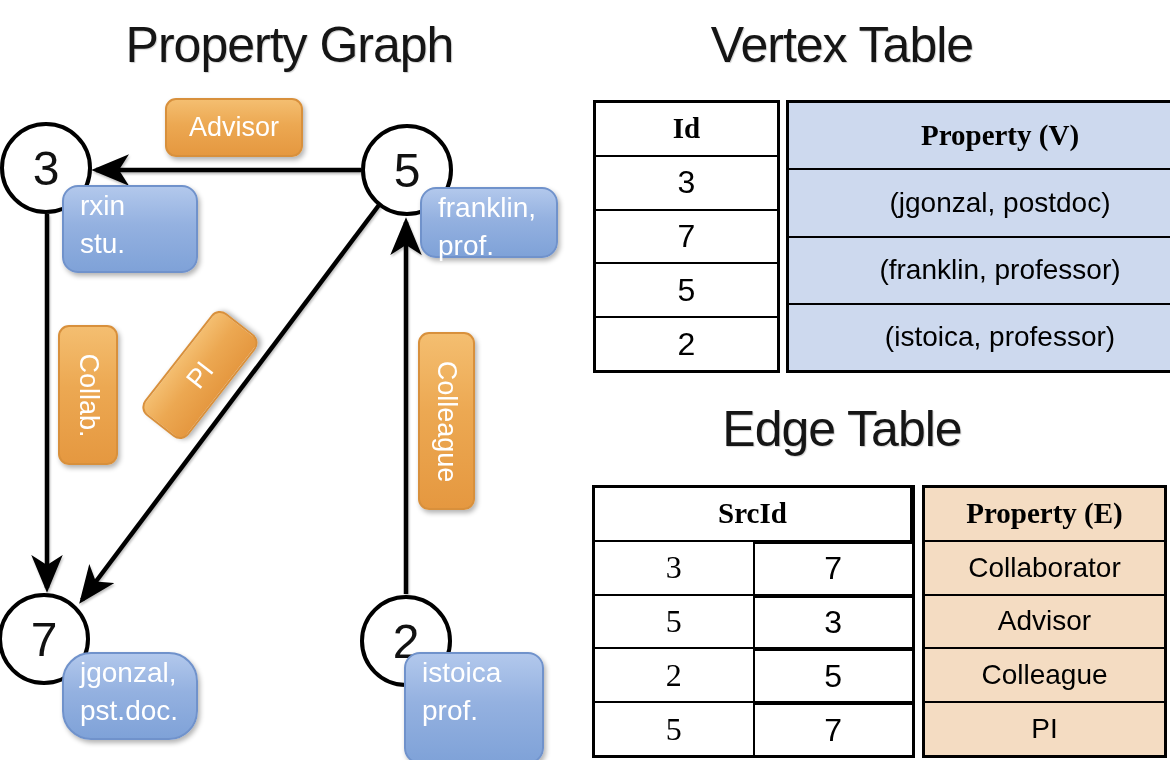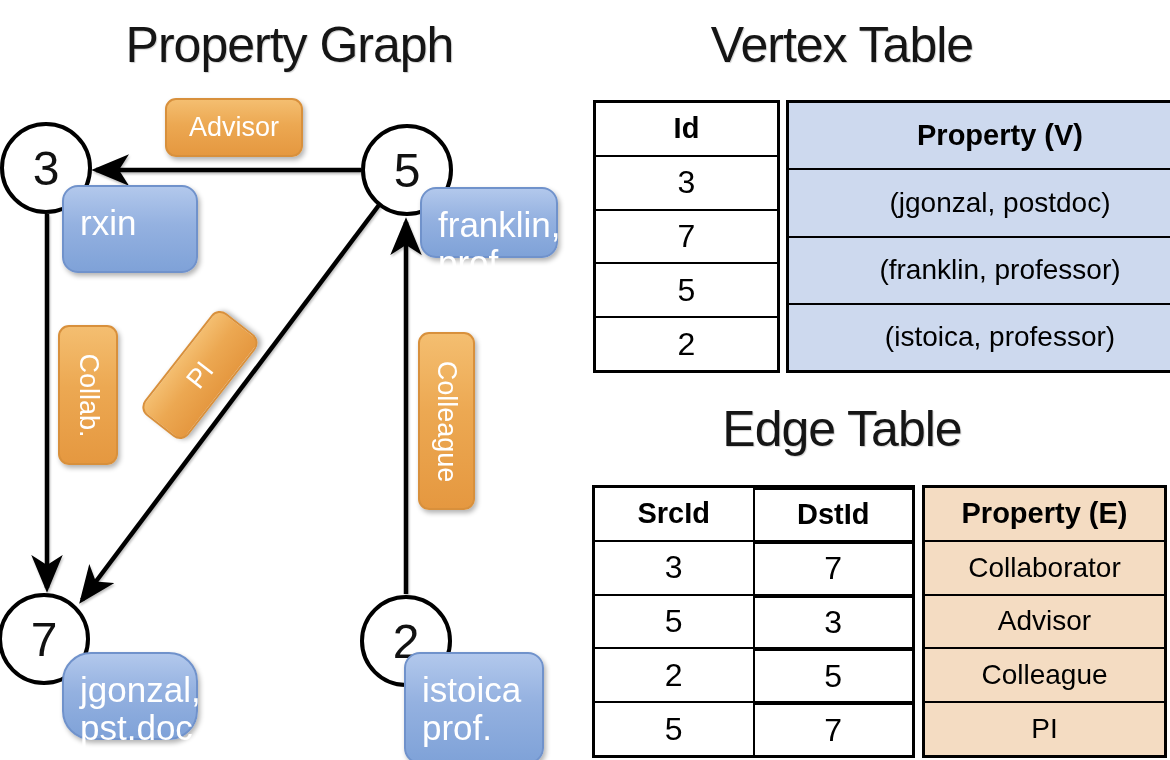--- a/index.html
+++ b/index.html
@@ -40,35 +40,35 @@
   .lbl-advisor{left:165px;top:98px;width:138px;height:59px;}
   .lbl-collab{left:58px;top:325px;width:60px;height:140px;}
   .lbl-colleague{left:418px;top:332px;width:57px;height:178px;}
   .lbl-pi{left:135px;top:347px;width:130px;height:56px;transform:rotate(-52deg);}
   .vtext{transform:rotate(90deg);white-space:nowrap;}
 
   
   .vbox{position:absolute;box-sizing:border-box;z-index:3;
         background:linear-gradient(180deg,#b2c8ec 0%,#94b1e0 45%,#7fa2d8 100%);
         border:2px solid #7092cb;border-radius:16px;
-        color:#fff;font-size:35px;line-height:38px;padding:17px 0 0 16px;
+        color:#fff;font-size:28px;line-height:38px;padding:0 0 0 16px;
         box-shadow:2px 3px 5px rgba(0,0,0,0.3);}
   .vbox span{display:block;}
   .box-rxin{left:62px;top:185px;width:136px;height:88px;}
   .box-franklin{left:420px;top:187px;width:138px;height:71px;}
   .box-jgonzal{left:62px;top:652px;width:136px;height:88px;border-radius:29px;}
   .box-istoica{left:404px;top:652px;width:140px;height:112px;}
 
   
   .tblock{position:absolute;box-sizing:border-box;border:3px solid #000;
           display:flex;flex-direction:column;background:#fff;}
   .tblock.prop{border-width:3.5px;}
   .tcell{flex:1;display:flex;align-items:center;justify-content:center;
          border-top:2px solid #000;font-size:28px;color:#000;}
-  .tcell:first-child{border-top:none;}
+  .tcell:first-child{border-top:none;font-family:Liberation Serif, serif;}
   .hdr{font-weight:bold;font-size:29px;}
   .num{font-size:32px;font-weight:400;}
   .trow{flex:1;display:flex;border-top:2px solid #000;}
   .trow:first-child{border-top:none;}
   .trow .src{width:149px;border-right:2px solid #000;display:flex;
              align-items:center;justify-content:center;box-sizing:border-box;}
   .trow .dst{flex:1;display:flex;align-items:center;justify-content:center;}
 
   .vt-id{left:593px;top:100px;width:187px;height:273px;}
   .vt-prop{left:786px;top:100px;width:428px;height:273px;background:#cdd9ee;}
@@ -116,20 +116,21 @@
     </div>
     <div class="elabel lbl-pi">
       <span>PI</span>
     </div>
     <div class="elabel lbl-colleague">
       <span class="vtext">Colleague</span>
     </div>
 
     <div class="vbox box-rxin">
       <span>rxin</span>
+      <span>stu.</span>
     </div>
     <div class="vbox box-franklin">
       <span>franklin,</span>
       <span>prof.</span>
     </div>
     <div class="vbox box-jgonzal">
       <span>jgonzal,</span>
       <span>pst.doc.</span>
     </div>
     <div class="vbox box-istoica">
@@ -156,21 +157,20 @@
       <div class="tcell">(istoica, professor)</div>
     </div>
   </div>
 
   <div>
     <div class="title et-title">Edge Table</div>
 
     <div class="tblock et-ids">
       <div class="trow">
         <div class="src tcell hdr">SrcId</div>
-        <div class="dst tcell hdr">DstId</div>
       </div>
       <div class="trow">
         <div class="src tcell num">3</div>
         <div class="dst tcell num">7</div>
       </div>
       <div class="trow">
         <div class="src tcell num">5</div>
         <div class="dst tcell num">3</div>
       </div>
       <div class="trow">

